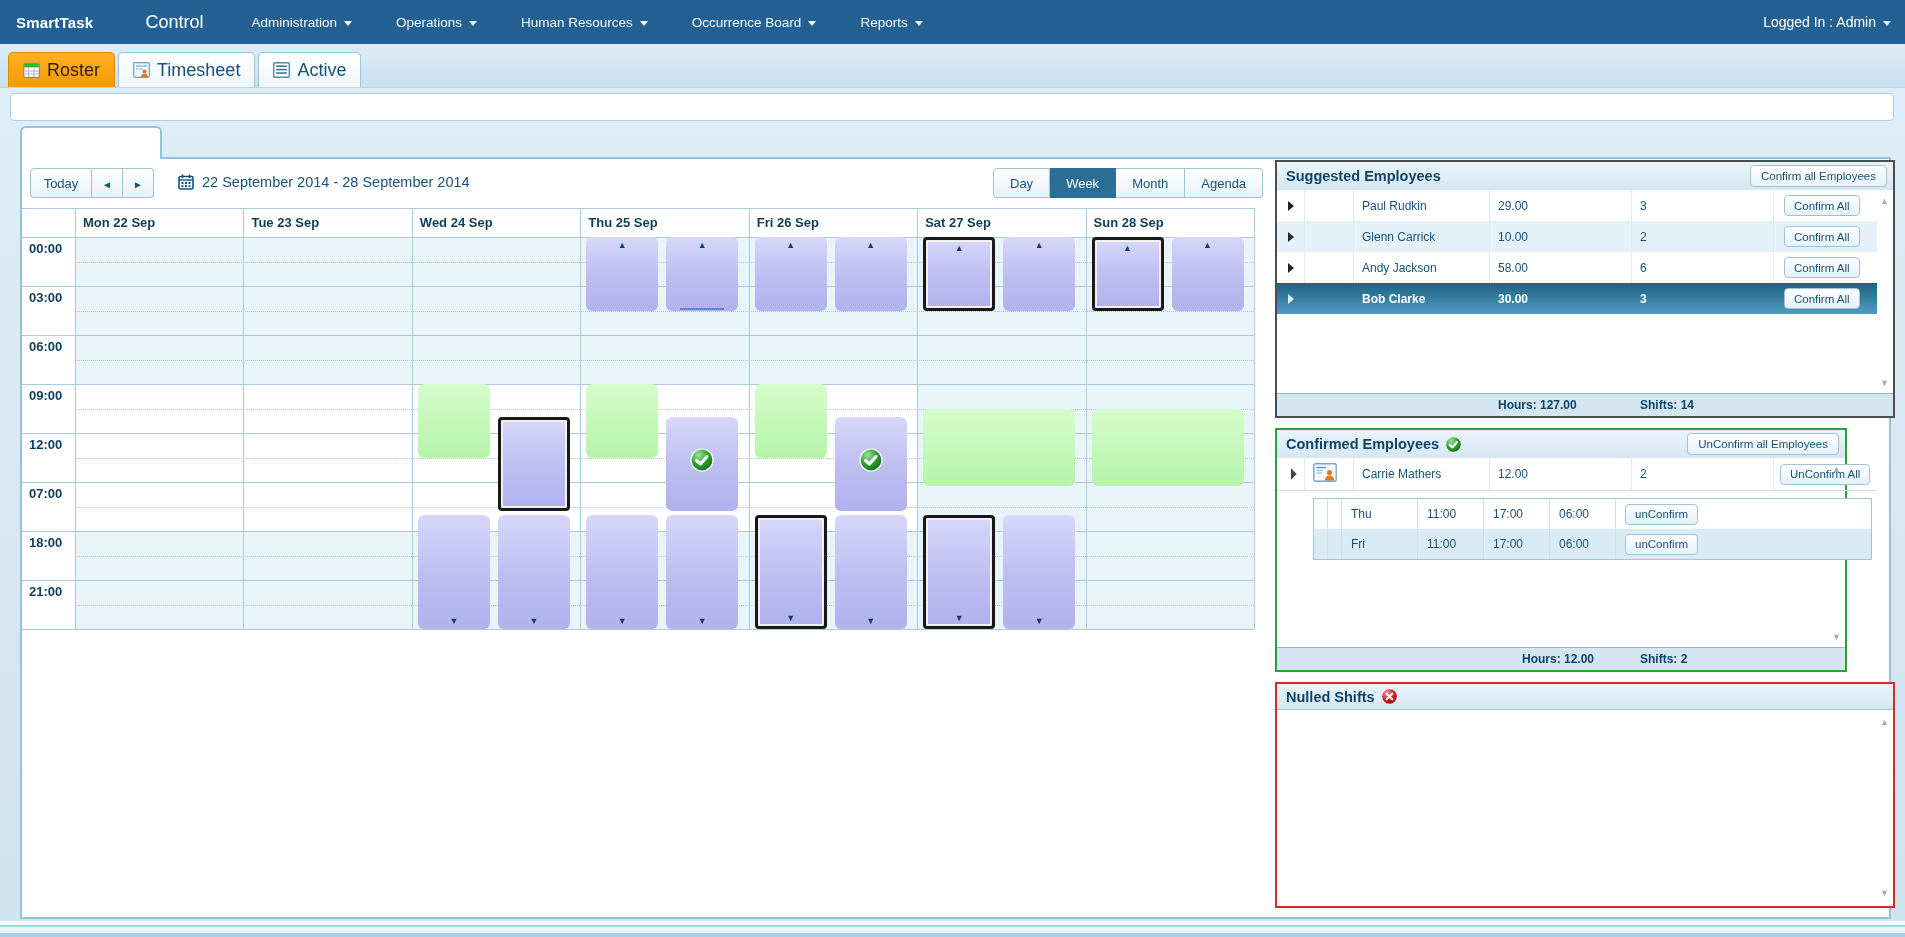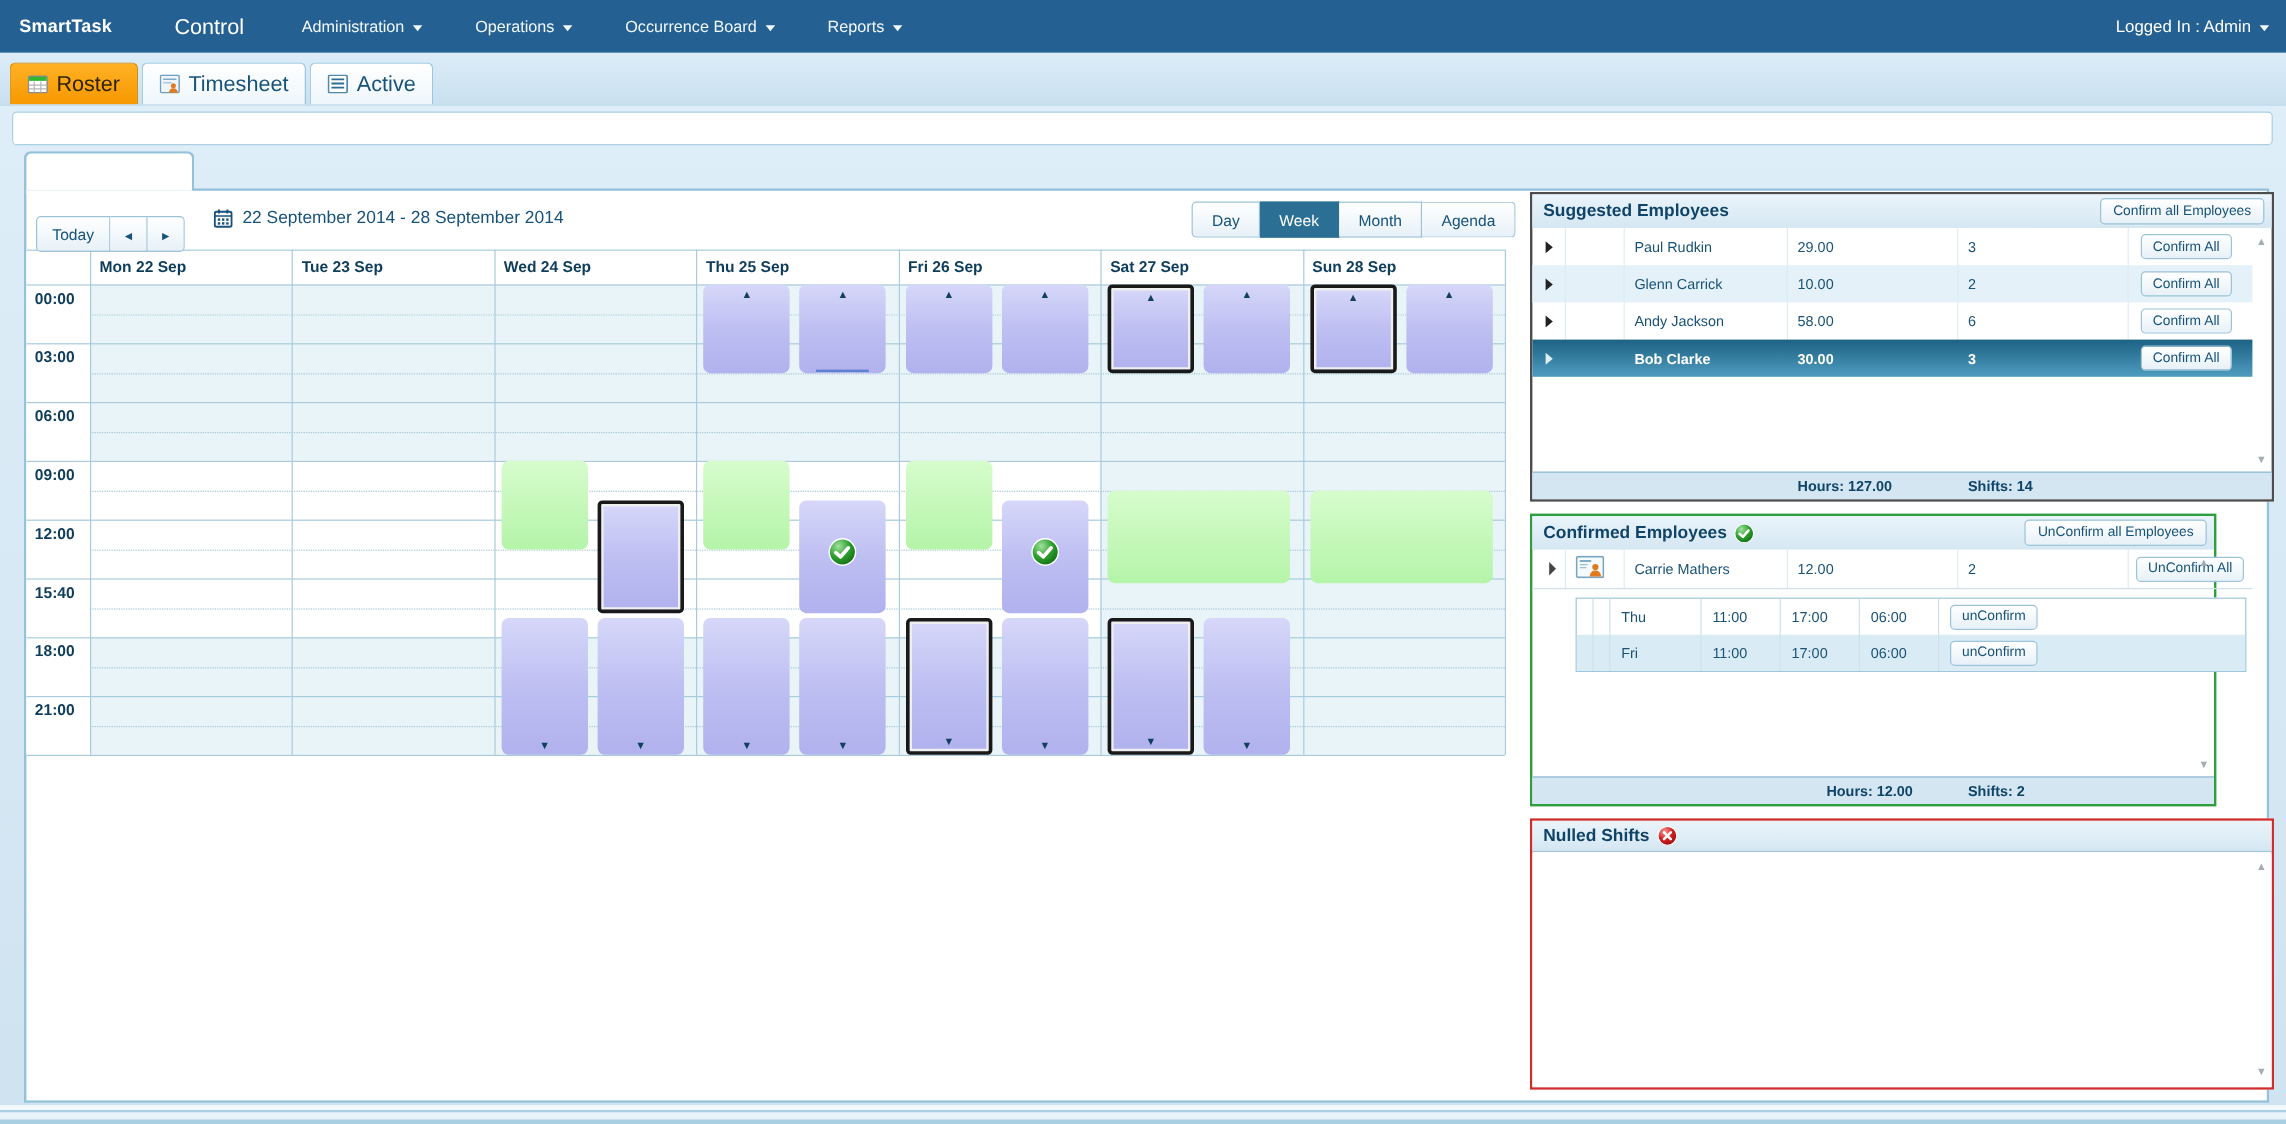--- a/index.html
+++ b/index.html
@@ -29,21 +29,21 @@
     border:1px solid #abcfe3;border-radius:4px;}
   
   .container{position:absolute;left:20px;top:157px;width:1871px;height:762px;background:#fff;
     border:2px solid #94c2da;box-sizing:border-box;}
   .pagetab{position:absolute;left:20px;top:126px;width:142px;height:33px;background:#fff;
     border:2px solid #94c2da;border-bottom:none;border-radius:6px 6px 0 0;z-index:3;box-sizing:border-box;}
   .pagetab:after{content:"";position:absolute;left:0;right:0;bottom:-2px;height:2px;background:#fff;}
   
   .btn{background:linear-gradient(#ffffff,#e7f1f8);border:1px solid #9dc3d8;color:#17527a;
     font-family:"Liberation Sans",sans-serif;font-size:13px;cursor:pointer;}
-  .tgroup{position:absolute;left:30px;top:180px;height:30px;display:flex;z-index:2;justify-content:center;}
+  .tgroup{position:absolute;left:30px;top:168px;height:30px;display:flex;z-index:2;justify-content:center;}
   .tgroup .btn{height:30px;box-sizing:border-box;}
   .btn-today{width:62px;border-radius:4px 0 0 4px;}
   .btn-prev{width:31px;border-left:none;}
   .btn-next{width:31px;border-left:none;border-radius:0 4px 4px 0;}
   .arrowglyph{font-size:10px;color:#17527a;}
   .daterange{position:absolute;left:178px;top:174px;font-size:14.5px;color:#17527a;display:flex;align-items:center;gap:8px;z-index:2;}
   .views{position:absolute;left:993px;top:168px;height:30px;display:flex;z-index:2;}
   .views .btn{height:30px;box-sizing:border-box;border-left:none;padding:0 16px;}
   .views .btn:first-child{border-left:1px solid #9dc3d8;border-radius:4px 0 0 4px;}
   .views .btn:last-child{border-radius:0 4px 4px 0;}
@@ -102,20 +102,24 @@
   <div class="navbar">
     <span class="brand">SmartTask</span>
     <span class="product">Control</span>
     <div class="menus" id="navMenus">
         <div class="menu-item">
           <span>Administration</span>
           <span class="caret"></span>
         </div>
         <div class="menu-item">
           <span>Operations</span>
+          <span class="caret"></span>
+        </div>
+        <div class="menu-item">
+          <span>Human Resources</span>
           <span class="caret"></span>
         </div>
         <div class="menu-item">
           <span>Occurrence Board</span>
           <span class="caret"></span>
         </div>
         <div class="menu-item">
           <span>Reports</span>
           <span class="caret"></span>
         </div>
@@ -220,21 +224,21 @@
       <div class="band" style="left: 748.72px; top: 384px; width: 168.43px; height: 147px; background: rgb(255, 255, 255);"></div>
       <div class="band" style="left: 748.72px; top: 531px; width: 168.43px; height: 98px; background: rgb(233, 244, 249);"></div>
       <div class="band" style="left: 917.15px; top: 237px; width: 168.43px; height: 392px; background: rgb(233, 244, 249);"></div>
       <div class="band" style="left: 1085.58px; top: 237px; width: 168.43px; height: 392px; background: rgb(233, 244, 249);"></div>
       <div class="band" style="left: 22px; top: 208px; width: 53px; height: 421px; background: rgb(255, 255, 255);"></div>
       <div class="time-label" style="left: 22px; top: 237px;">00:00</div>
       <div class="time-label" style="left: 22px; top: 286px;">03:00</div>
       <div class="time-label" style="left: 22px; top: 335px;">06:00</div>
       <div class="time-label" style="left: 22px; top: 384px;">09:00</div>
       <div class="time-label" style="left: 22px; top: 433px;">12:00</div>
-      <div class="time-label" style="left: 22px; top: 482px;">15:40</div>
+      <div class="time-label" style="left: 22px; top: 482px;">07:00</div>
       <div class="time-label" style="left: 22px; top: 531px;">18:00</div>
       <div class="time-label" style="left: 22px; top: 580px;">21:00</div>
       <div class="hline" style="left: 22px; top: 208px; width: 1232.01px;"></div>
       <div class="hline" style="left: 22px; top: 237px; width: 1232.01px;"></div>
       <div class="hline dotted" style="left: 75px; top: 261.5px; width: 1179.01px;"></div>
       <div class="hline" style="left: 22px; top: 286px; width: 1232.01px;"></div>
       <div class="hline dotted" style="left: 75px; top: 310.5px; width: 1179.01px;"></div>
       <div class="hline" style="left: 22px; top: 335px; width: 1232.01px;"></div>
       <div class="hline dotted" style="left: 75px; top: 359.5px; width: 1179.01px;"></div>
       <div class="hline" style="left: 22px; top: 384px; width: 1232.01px;"></div>

